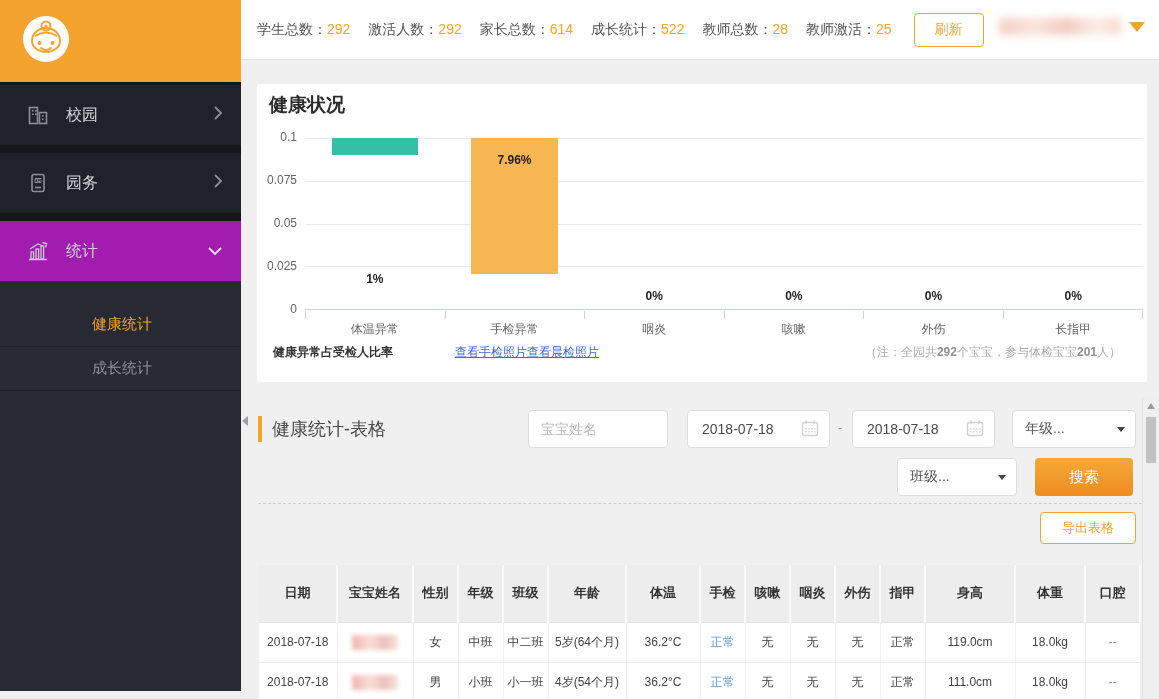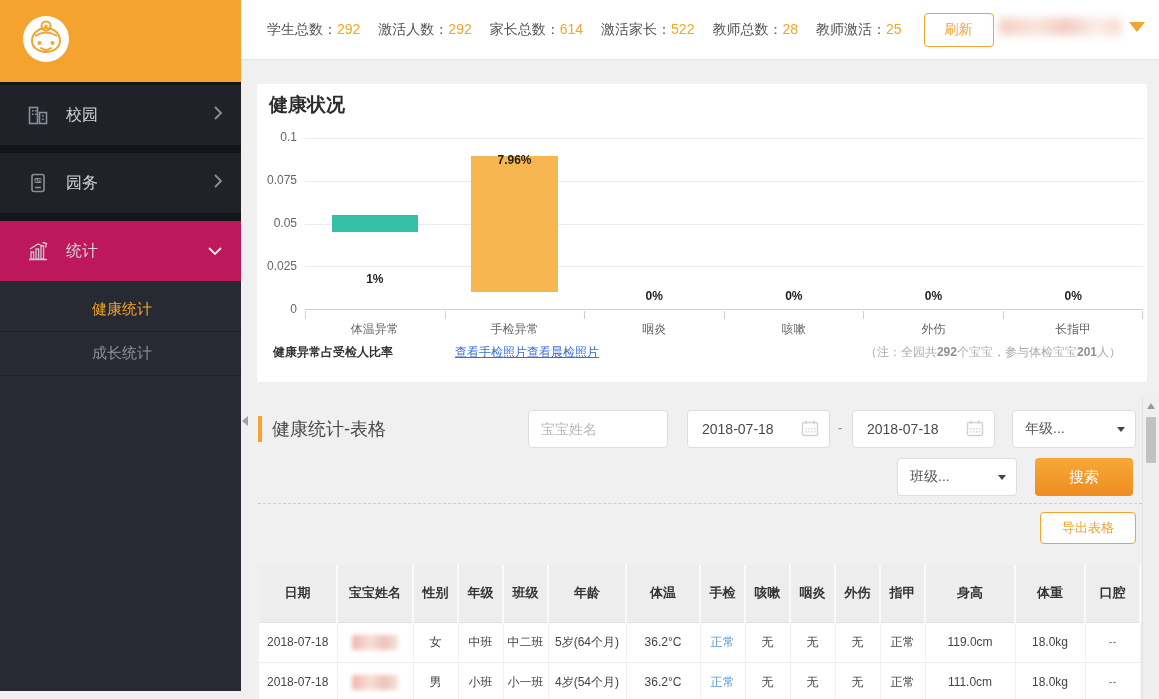--- a/index.html
+++ b/index.html
@@ -10,54 +10,54 @@
   
   .logo { position:absolute; left:0; top:0; width:241px; height:82px; background:#F5A32F;
           display:flex; align-items:center; padding-left:22px; }
   .logo-title { color:#fff; font-size:21px; margin-left:14px; letter-spacing:1px; }
 
   
   .sidebar { position:absolute; left:0; top:82px; width:241px; bottom:8px; background:#272A32; }
   .menu-top { background:#14161A; padding-top:3px; }
   .side-item { height:60px; background:#1F2228; display:flex; align-items:center;
                margin-bottom:8px; cursor:pointer; position:relative; }
-  .side-item.expanded { background:#be185d; margin-bottom:1px;font-family:Liberation Serif, serif; }
+  .side-item.expanded { background:#a21caf; margin-bottom:16px;font-family:Liberation Serif, serif; }
   .side-item .s-icon { width:24px; margin-left:26px; display:flex; justify-content:center; }
   .side-item .s-label { color:#D0D3D7; font-size:16px; margin-left:16px; }
   .chev { position:absolute; right:18px; }
   .submenu { background:#272A32; padding-top:6px; }
   .sub-item { height:44px; display:flex; align-items:center; padding-left:92px;
               font-size:15px; color:#8D9198; cursor:pointer; border-bottom:1px solid #1E2128; }
   .sub-item.active { color:#F5A623; }
 
   
   .header { position:absolute; left:241px; top:0; right:0; height:60px; background:#fff;
             border-bottom:1px solid #E4E4E4; display:flex; align-items:center; }
-  .stats { display:flex; margin-left:26px; gap:18px; font-size:14px; color:#555; white-space:nowrap; }
+  .stats { display:flex; margin-left:16px; gap:18px; font-size:14px; color:#555; white-space:nowrap; }
   .stat .num { color:#F5A623; }
   .refresh-btn { margin-left:22px; border:1px solid #F5A32F; color:#F5A32F; background:#fff;
                  font-size:14px; padding:7px 20px; border-radius:4px; cursor:pointer; }
   .user { position:absolute; right:14px; top:18px; display:flex; align-items:center; gap:8px; }
   .user-blur { width:122px; height:17px; border-radius:2px;
                background:linear-gradient(90deg,#f3cdc2,#f9e4da 30%,#f2c9c0 55%,#fbeee6 80%,#f6d8cc);
                filter:blur(4px); }
   .tri-down { width:0; height:0; border-left:8px solid transparent; border-right:8px solid transparent;
               border-top:10px solid #F5A32F; }
 
   
   .main { position:absolute; left:241px; top:60px; right:0; bottom:0; background:#F0F0F0; }
 
   
   .card { position:absolute; left:16px; top:24px; width:890px; height:298px; background:#fff; border-radius:2px;text-decoration:underline; }
   .card-title { position:absolute; left:12px; top:8px; font-size:19px; font-weight:bold; color:#2B2B2B; }
   .plot { position:absolute; left:48px; top:54px; width:838px; height:172px; border-bottom:1px solid #C5D2DA; }
   .gridline { position:absolute; left:0; right:0; height:1px; background:#EAEAEA; }
   .ylab { position:absolute; left:0; width:40px; text-align:right; font-size:12px; color:#666; }
   .bars { position:absolute; left:0; right:0; top:0; bottom:0; display:flex; }
-  .bar-slot { flex:1; position:relative; display:flex; justify-content:center; align-items:center; }
+  .bar-slot { flex:1; position:relative; display:flex; justify-content:center; align-items:flex-start; }
   .bar { width:62%; }
   .bar-val { position:absolute; width:100%; text-align:center; font-size:12px; font-weight:bold; color:#1F1F1F; }
   .xticks { position:absolute; left:48px; top:227px; width:838px; height:8px; display:flex; }
   .xticks div { flex:1; border-right:1px solid #C5D2DA; }
   .xticks div:first-child { border-left:1px solid #C5D2DA; }
   .xcats { position:absolute; left:48px; top:237px; width:838px; display:flex; }
   .xcats div { flex:1; text-align:center; font-size:12px; color:#666; }
   .chart-footer { position:absolute; left:0; right:12px; top:260px; height:24px; }
   .cf-caption { position:absolute; left:16px; font-size:12px; font-weight:bold; color:#333; }
   .cf-links { position:absolute; left:198px; display:flex; }
@@ -193,21 +193,21 @@
       <div class="sub-item active">健康统计</div>
       <div class="sub-item">成长统计</div>
     </div>
   </div>
 
   <div class="header">
     <div class="stats">
       <span class="stat"><span>学生总数：</span><span class="num">292</span></span>
       <span class="stat"><span>激活人数：</span><span class="num">292</span></span>
       <span class="stat"><span>家长总数：</span><span class="num">614</span></span>
-      <span class="stat"><span>激活家长：</span><span class="num">522</span></span>
+      <span class="stat"><span>成长统计：</span><span class="num">522</span></span>
       <span class="stat"><span>教师总数：</span><span class="num">28</span></span>
       <span class="stat"><span>教师激活：</span><span class="num">25</span></span>
     </div>
     <button class="refresh-btn">刷新</button>
     <div class="user">
       <span class="user-blur"></span>
       <span class="tri-down"></span>
     </div>
   </div>
 

